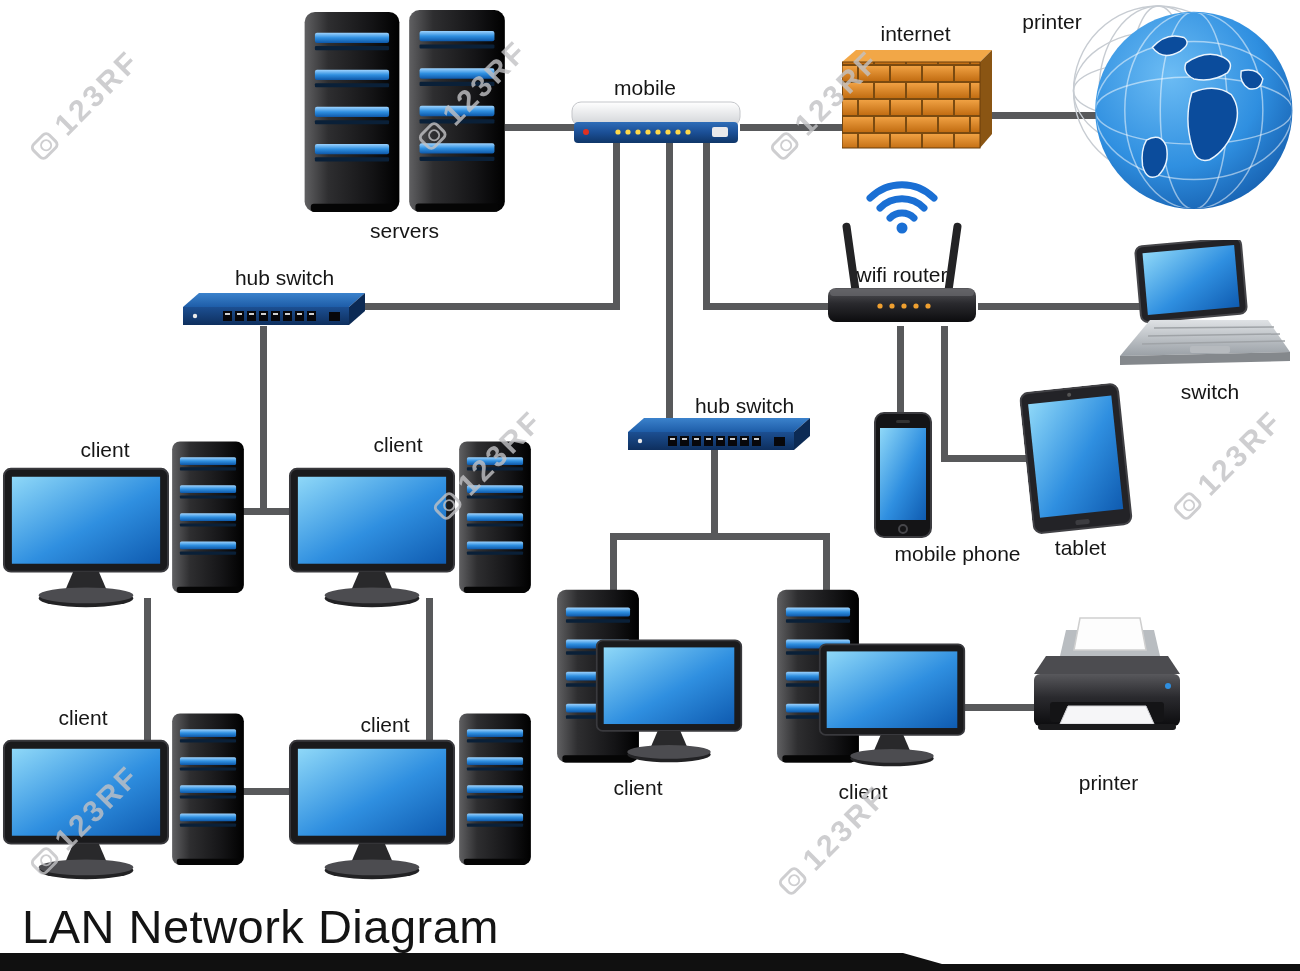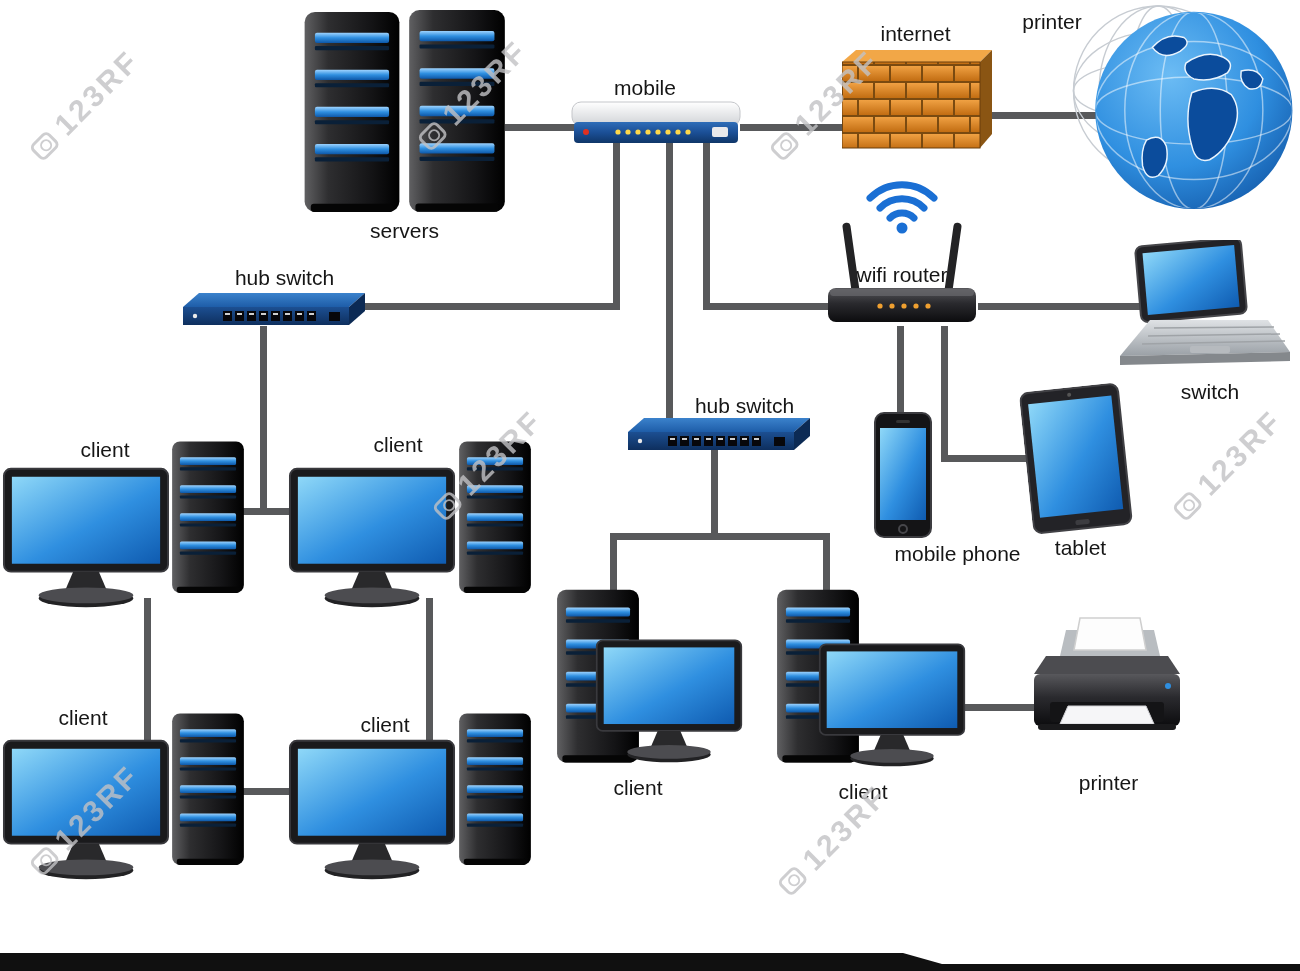--- a/index.html
+++ b/index.html
@@ -357,17 +357,18 @@
     </div>
   <div class="wm" style="left:-3px;top:797px">
       <span class="cam"></span>
       <span>123RF</span>
     </div>
   <div class="wm" style="left:745px;top:817px">
       <span class="cam"></span>
       <span>123RF</span>
     </div>
 
+  <div class="title">LAN Network Diagram</div>
   <svg class="banner" width="1300" height="26">
     <polygon points="0,8 903,8 942,19 1300,19 1300,26 0,26" fill="#101010"></polygon>
   </svg>
 
 </div>
 
 </body></html>

